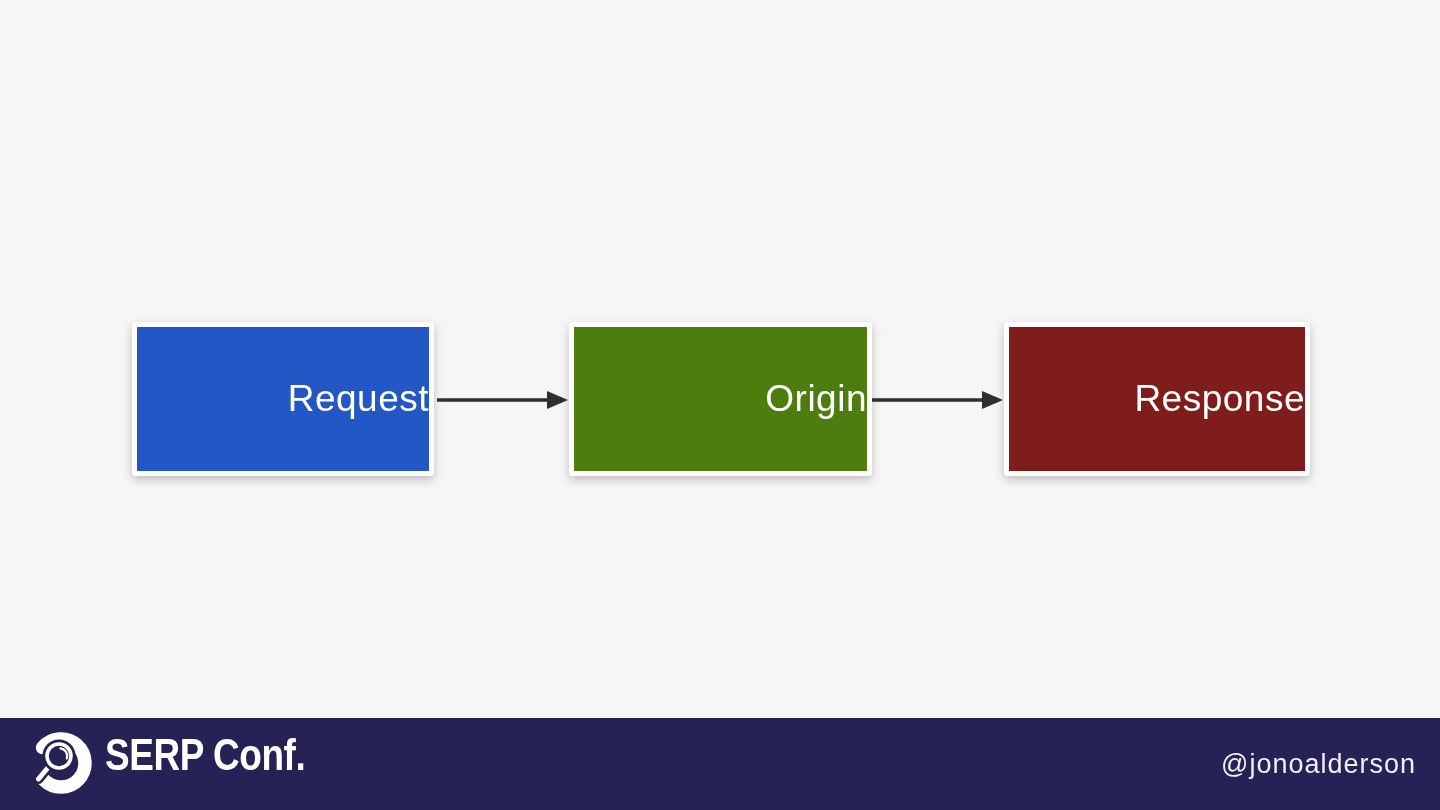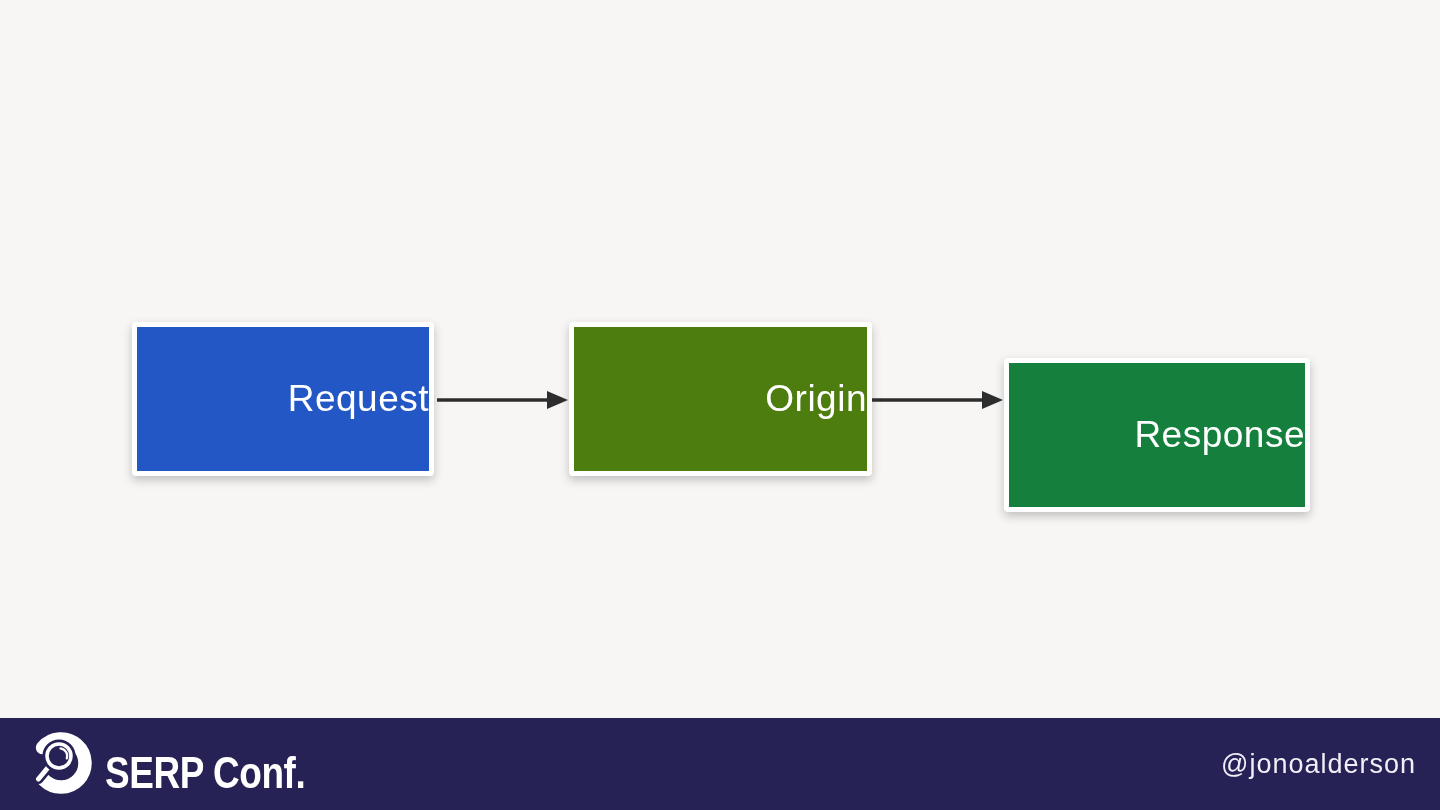--- a/index.html
+++ b/index.html
@@ -55,21 +55,21 @@
     width: 1440px;
     height: 92px;
     background: #272255;
     display: flex;
     align-items: center;
     justify-content: space-between;
     padding: 0 24px 0 26px;
   }
   .brand {
     display: flex;
-    align-items: flex-end;
+    align-items: flex-start;
     gap: 9px;
   }
   .logo { width: 70px; height: 70px; display: block; }
   .logo svg { display: block; }
   .logo-navy-stroke { stroke: var(--navy, #272255); }
   .logo-navy-fill   { fill: var(--navy, #272255); }
 
   .brand-name {
     color: #ffffff;
     font-size: 45px;
@@ -104,21 +104,21 @@
 
     <div class="node node-origin" style="background-color: #4d7c0f;">
       <span class="node-label" style="color: rgb(255, 255, 255);">Origin</span>
     </div>
 
     <svg class="arrow arrow-2" viewBox="0 0 132 24" xmlns="http://www.w3.org/2000/svg" style="color: rgb(46, 46, 46);">
       <line x1="0" y1="12" x2="113" y2="12" stroke="currentColor" stroke-width="3.6"></line>
       <polygon points="110,3 131,12 110,21" fill="currentColor"></polygon>
     </svg>
 
-    <div class="node node-response" style="background-color: #15803d; margin-top: 36px;">
+    <div class="node node-response" style="background-color: #7f1d1d;">
       <span class="node-label" style="color: rgb(255, 255, 255);">Response</span>
     </div>
 
   </div>
 
   <div class="footer" style="background-color: rgb(39, 34, 85); --navy: #272255;">
 
     <div class="brand">
       <span class="logo">
         <svg width="70" height="70" viewBox="0 0 70 70" xmlns="http://www.w3.org/2000/svg">

